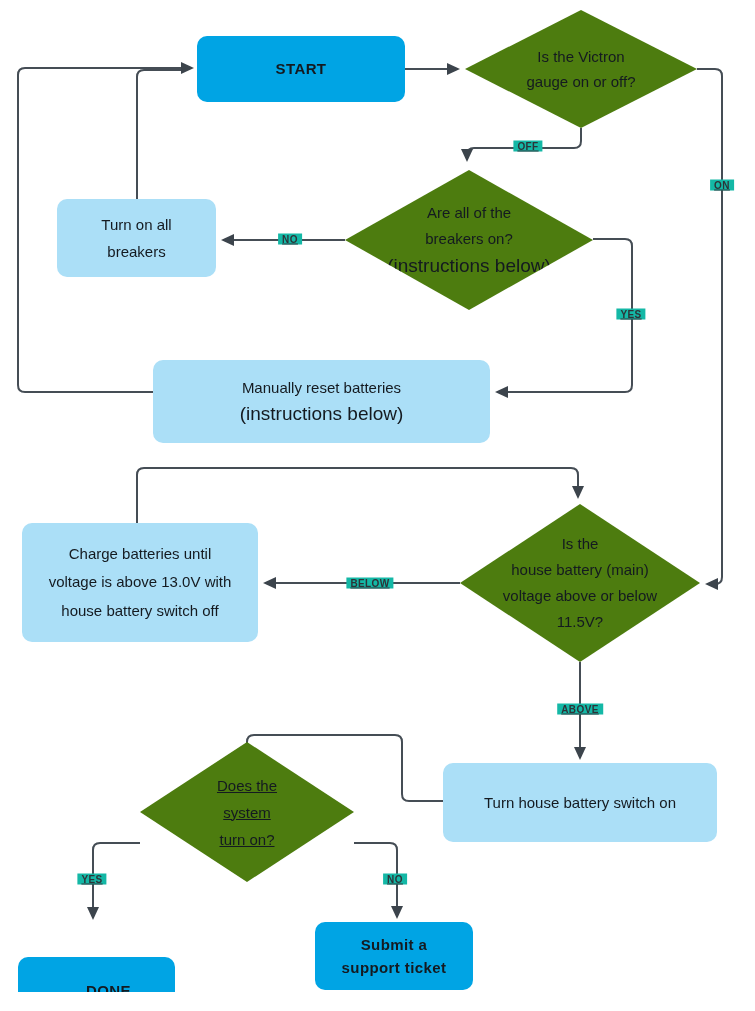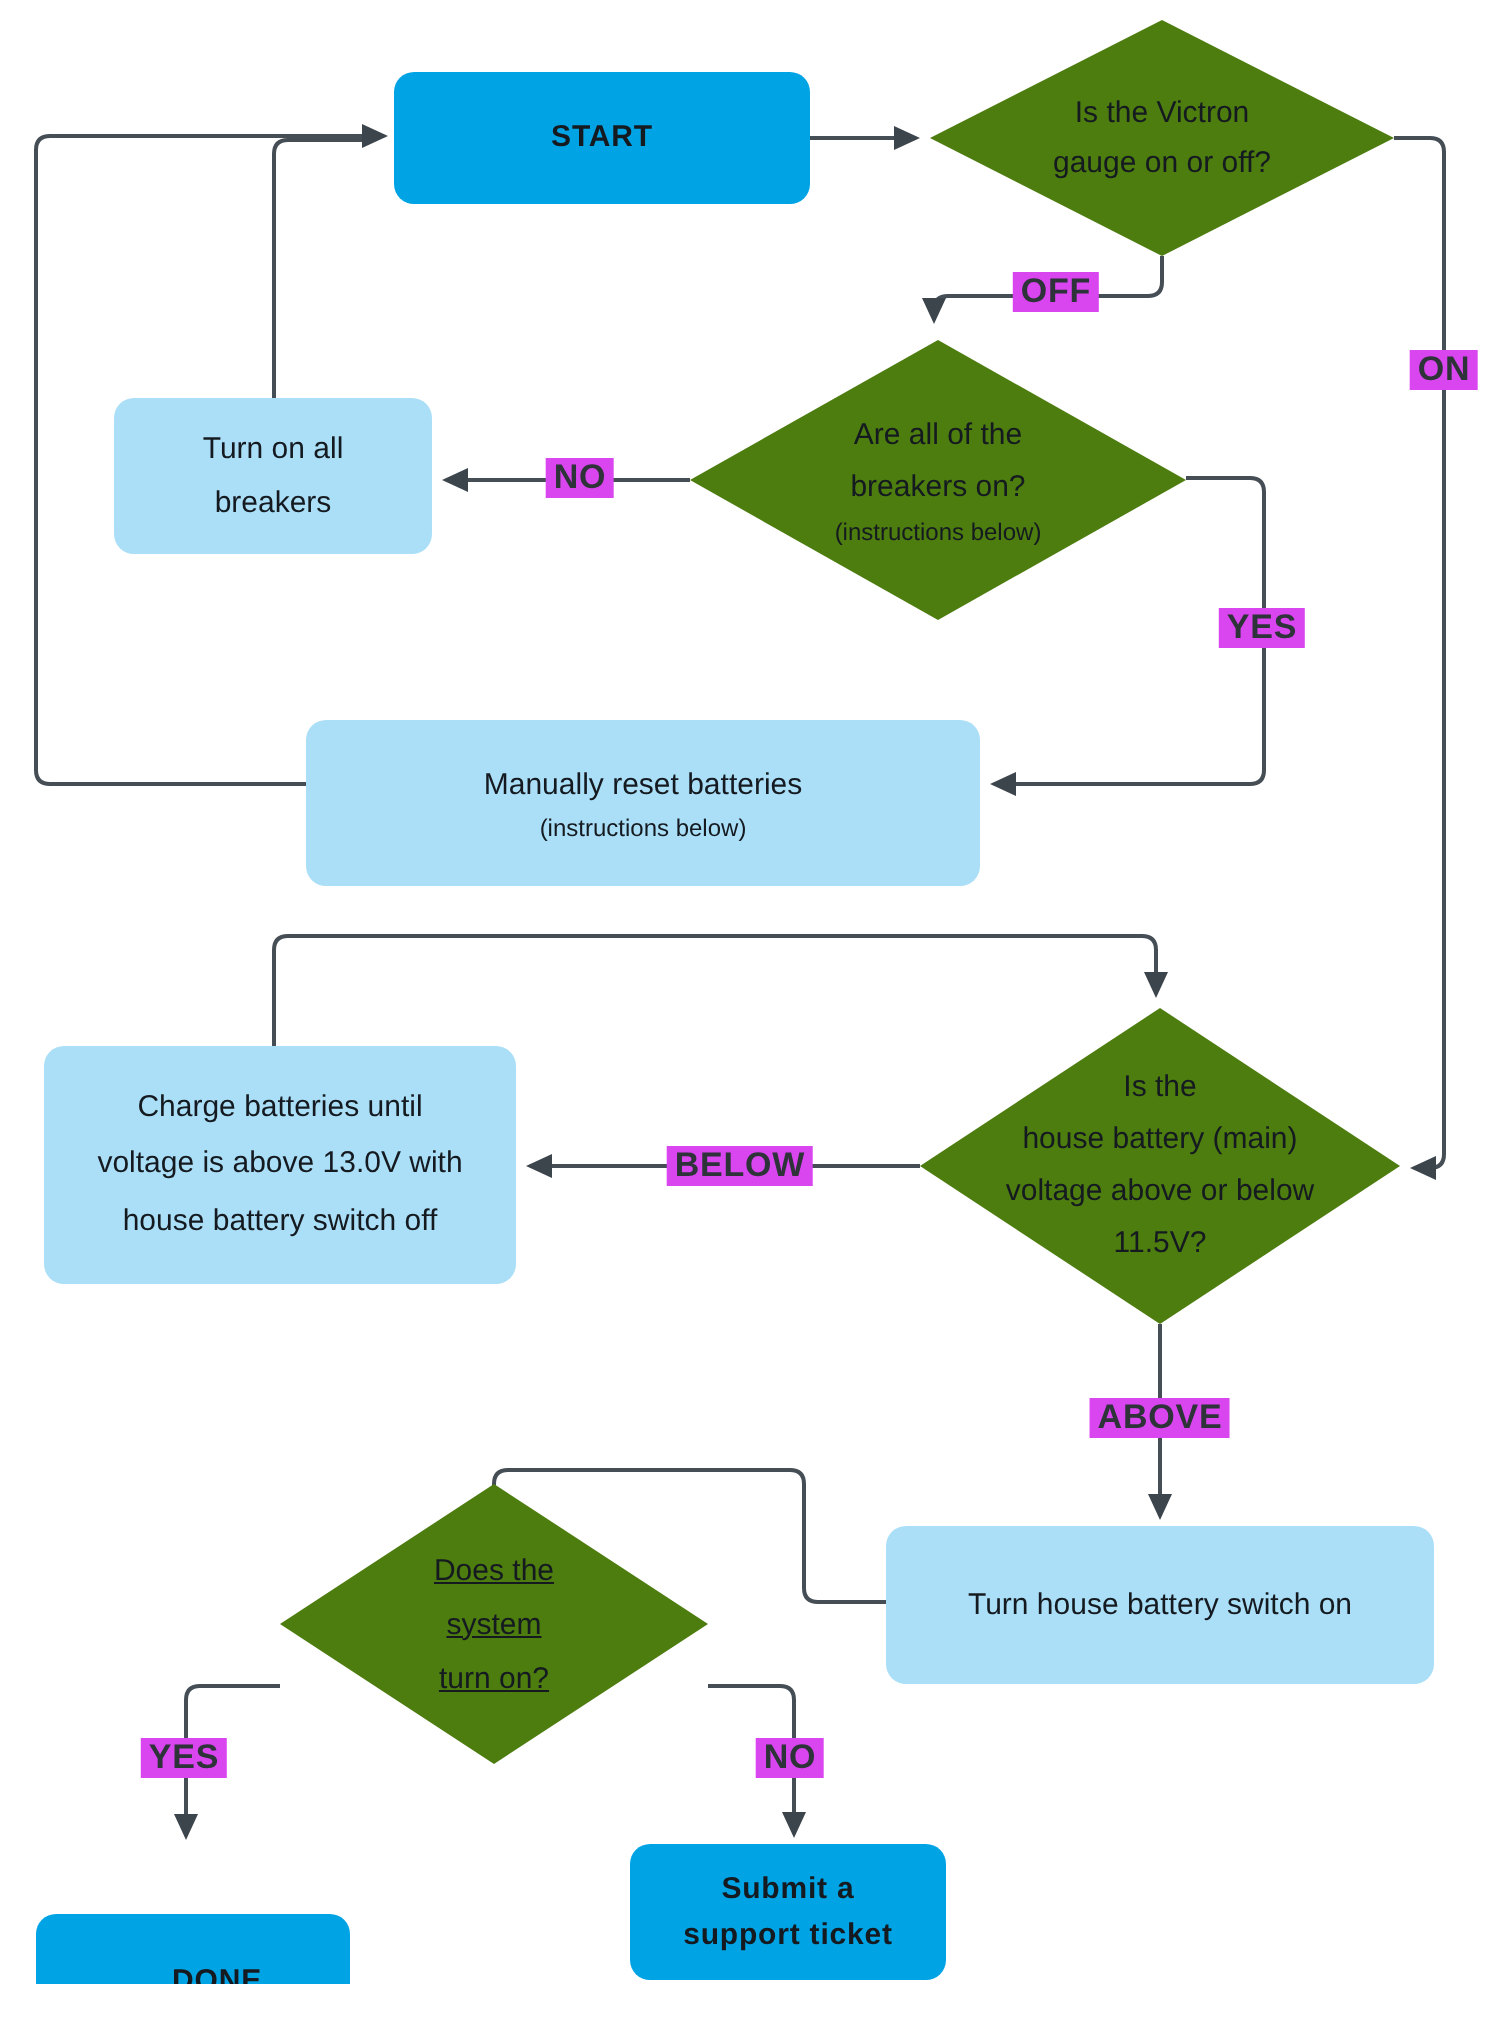--- a/index.html
+++ b/index.html
@@ -31,32 +31,33 @@
     background: #00a4e4;
     font-weight: bold;
     letter-spacing: 0.4px;
     line-height: 1.55;
   }
   .process { background: #abdff7; }
   .decision {
     background: #4d7c0f;
     clip-path: polygon(50% 0, 100% 50%, 50% 100%, 0 50%);
   }
-  .note { font-size: 12px; line-height: 1.5; text-align: right; }
+  .note { font-size: 19px; line-height: 1.5; text-align: right; }
 
   .edge-label {
     position: absolute;
     transform: translate(-50%, -50%);
-    background: #d946ef;
+    background: #14b8a6;
     padding: 0 4px;
-    font-size: 17px;
+    font-size: 10px;
     font-weight: bold;
     color: #2d3338;
     letter-spacing: 0.4px;
     white-space: nowrap;
+    text-decoration: underline;
   }
 
   
   #n-start  { left: 197px; top: 36px;  width: 208px; height: 66px;  }
   #n-d1     { left: 465px; top: 10px;  width: 232px; height: 118px; line-height: 1.7; }
   #n-turnon { left: 57px;  top: 199px; width: 159px; height: 78px;  }
   #n-d2     { left: 345px; top: 170px; width: 248px; height: 140px; line-height: 1.75; }
   #n-reset  { left: 153px; top: 350px; width: 337px; height: 83px;  line-height: 1.7; margin-top: 10px; }
   #n-charge { left: 22px;  top: 523px; width: 236px; height: 119px; line-height: 1.9; }
   #n-d3     { left: 460px; top: 504px; width: 240px; height: 158px; line-height: 1.75; }

